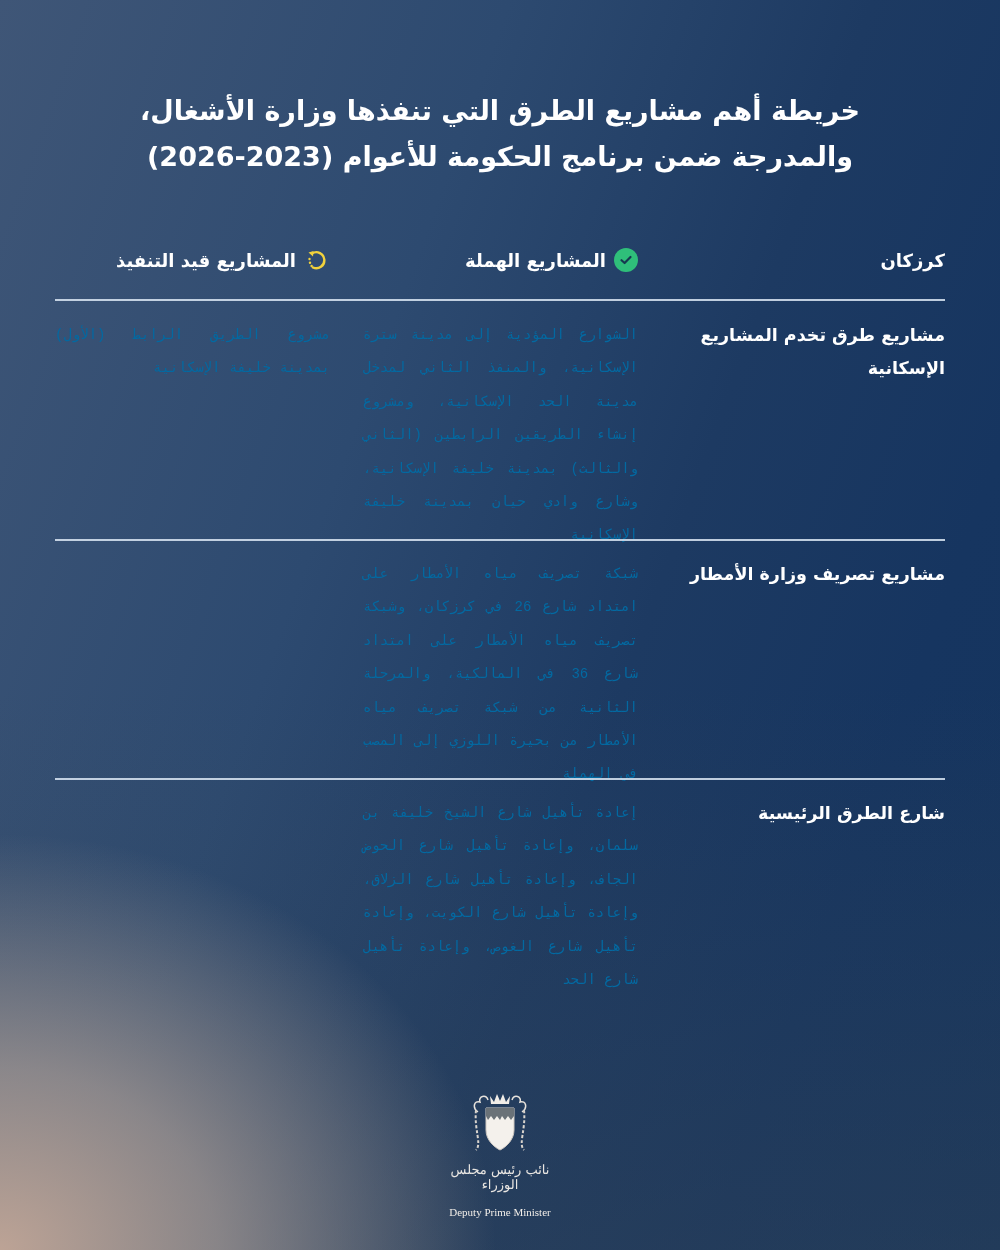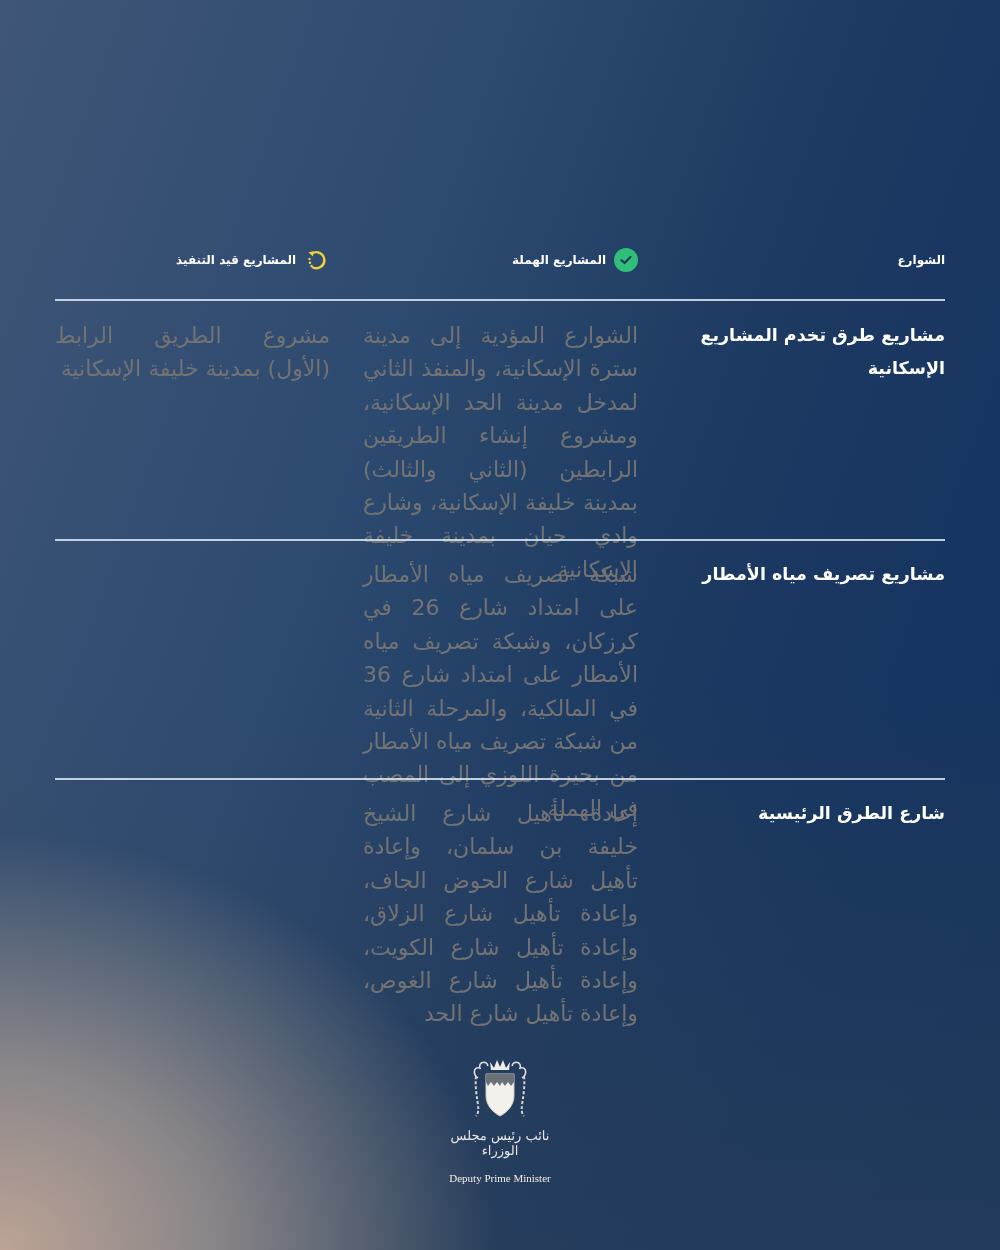--- a/index.html
+++ b/index.html
@@ -18,49 +18,53 @@
       text-align: center; font-weight: bold; font-size: 27px; line-height: 46px;
     }
     .title div { white-space: nowrap; }
     .header-row {
       position: absolute; top: 243px; left: 55px; right: 55px; height: 34px;
     }
     .col { position: absolute; }
     .col-cat { right: 0; width: 275px; }
     .col-done { right: 307px; width: 275px; }
     .col-prog { right: 615px; width: 275px; }
-    .hcell { display: flex; align-items: center; gap: 8px; font-weight: bold; font-size: 12px; height: 34px; white-space: nowrap; }
+    .hcell { display: flex; align-items: center; gap: 8px; font-weight: bold; font-size: 18px; height: 34px; white-space: nowrap; }
     .icon-check {
       width: 24px; height: 24px; border-radius: 50%; background: #2fbf7a;
       display: inline-flex; align-items: center; justify-content: center;
     }
     .icon-progress { width: 26px; height: 26px; display: inline-flex; }
     .divider {
       position: absolute; left: 55px; right: 55px; height: 1.5px;
       background: rgba(220,232,245,0.85);
     }
     .row { position: absolute; left: 55px; right: 55px; }
     .cat { font-weight: bold; font-size: 17.5px; line-height: 33px; text-align: right; }
-    .body-text { font-size: 22px; line-height: 33.4px; text-align: justify; text-align-last: right; color: #737373; }
+    .body-text { font-size: 14px; line-height: 33.4px; text-align: justify; text-align-last: right; color: #0369a1; font-family: Liberation Mono, monospace; }
     .logo {
-      position: absolute; top: 1056px; left: 440px; width: 120px; text-align: center; direction: ltr;
+      position: absolute; top: 1090px; left: 440px; width: 120px; text-align: center; direction: ltr;
     }
     .logo-ar { font-family: "DejaVu Serif", serif; font-size: 13px; color: #e9e6e2; margin-top: 2px; direction: rtl; }
     .logo-en { font-family: "Liberation Serif", serif; font-size: 11px; color: #f1ede8; margin-top: 14px; }
   </style>
 </head>
 <body>
 
 <div class="page">
 
+  <div class="title">
+    <div>خريطة أهم مشاريع الطرق التي تنفذها وزارة الأشغال،</div>
+    <div>والمدرجة ضمن برنامج الحكومة للأعوام (2023-2026)</div>
+  </div>
 
   <div class="header-row">
     <div class="col col-cat">
       <div class="hcell">
-        <span>الشوارع</span>
+        <span>كرزكان</span>
       </div>
     </div>
     <div class="col col-done">
       <div class="hcell">
         <span class="icon-check">
           <svg width="14" height="14" viewBox="0 0 14 14">
               <path d="M2.5 7.2 L5.6 10 L11.5 4" fill="none" stroke="#163a50" stroke-width="2.2" stroke-linecap="round" stroke-linejoin="round"></path>
             </svg>
         </span>
         <span>المشاريع الهملة</span>
@@ -86,21 +90,21 @@
 
   <div class="row" style="top:319px;">
     <div class="col col-cat cat" style="width:275px;">مشاريع طرق تخدم المشاريع الإسكانية</div>
     <div class="col col-done body-text">الشوارع المؤدية إلى مدينة سترة الإسكانية، والمنفذ الثاني لمدخل مدينة الحد الإسكانية، ومشروع إنشاء الطريقين الرابطين (الثاني والثالث) بمدينة خليفة الإسكانية، وشارع وادي حيان بمدينة خليفة الإسكانية</div>
     <div class="col col-prog body-text">مشروع الطريق الرابط (الأول) بمدينة خليفة الإسكانية</div>
   </div>
 
   <div class="divider" style="top:539px;"></div>
 
   <div class="row" style="top:558px;">
-    <div class="col col-cat cat">مشاريع تصريف مياه الأمطار</div>
+    <div class="col col-cat cat">مشاريع تصريف وزارة الأمطار</div>
     <div class="col col-done body-text">شبكة تصريف مياه الأمطار على امتداد شارع 26 في كرزكان، وشبكة تصريف مياه الأمطار على امتداد شارع 36 في المالكية، والمرحلة الثانية من شبكة تصريف مياه الأمطار من بحيرة اللوزي إلى المصب في الهملة</div>
     <div class="col col-prog body-text"></div>
   </div>
 
   <div class="divider" style="top:778px;"></div>
 
   <div class="row" style="top:797px;">
     <div class="col col-cat cat">شارع الطرق الرئيسية</div>
     <div class="col col-done body-text">إعادة تأهيل شارع الشيخ خليفة بن سلمان، وإعادة تأهيل شارع الحوض الجاف، وإعادة تأهيل شارع الزلاق، وإعادة تأهيل شارع الكويت، وإعادة تأهيل شارع الغوص، وإعادة تأهيل شارع الحد</div>
     <div class="col col-prog body-text"></div>

